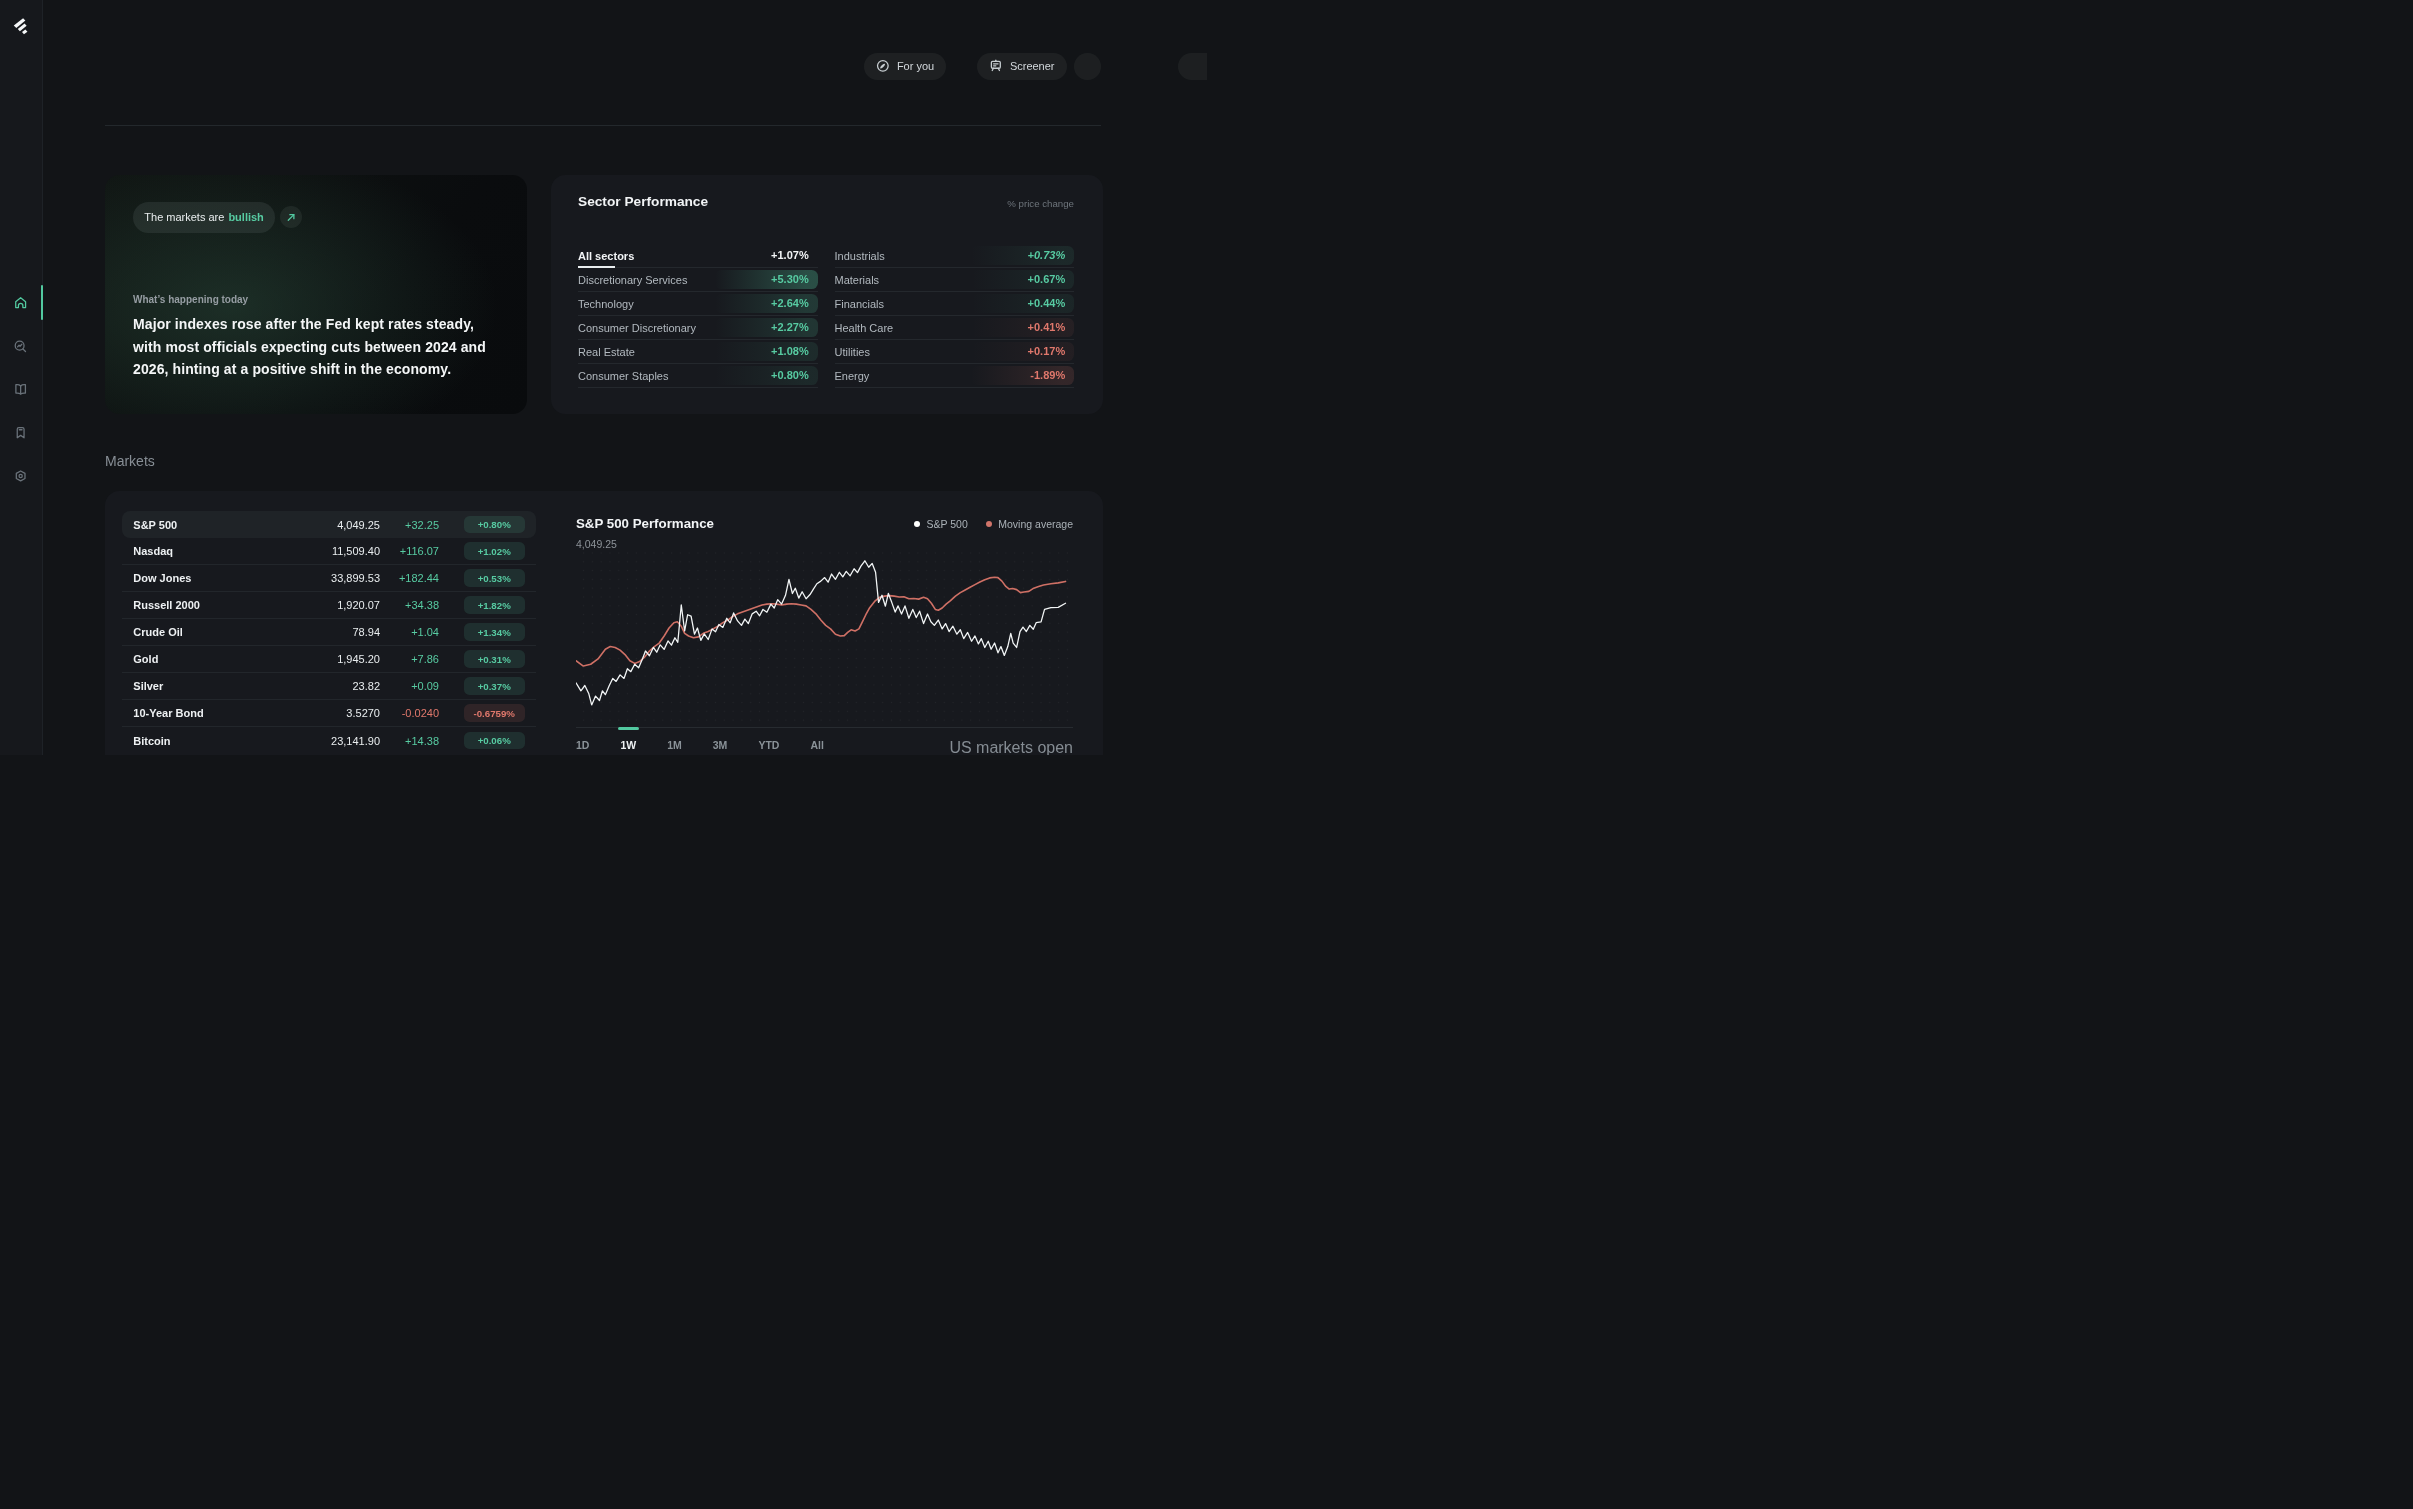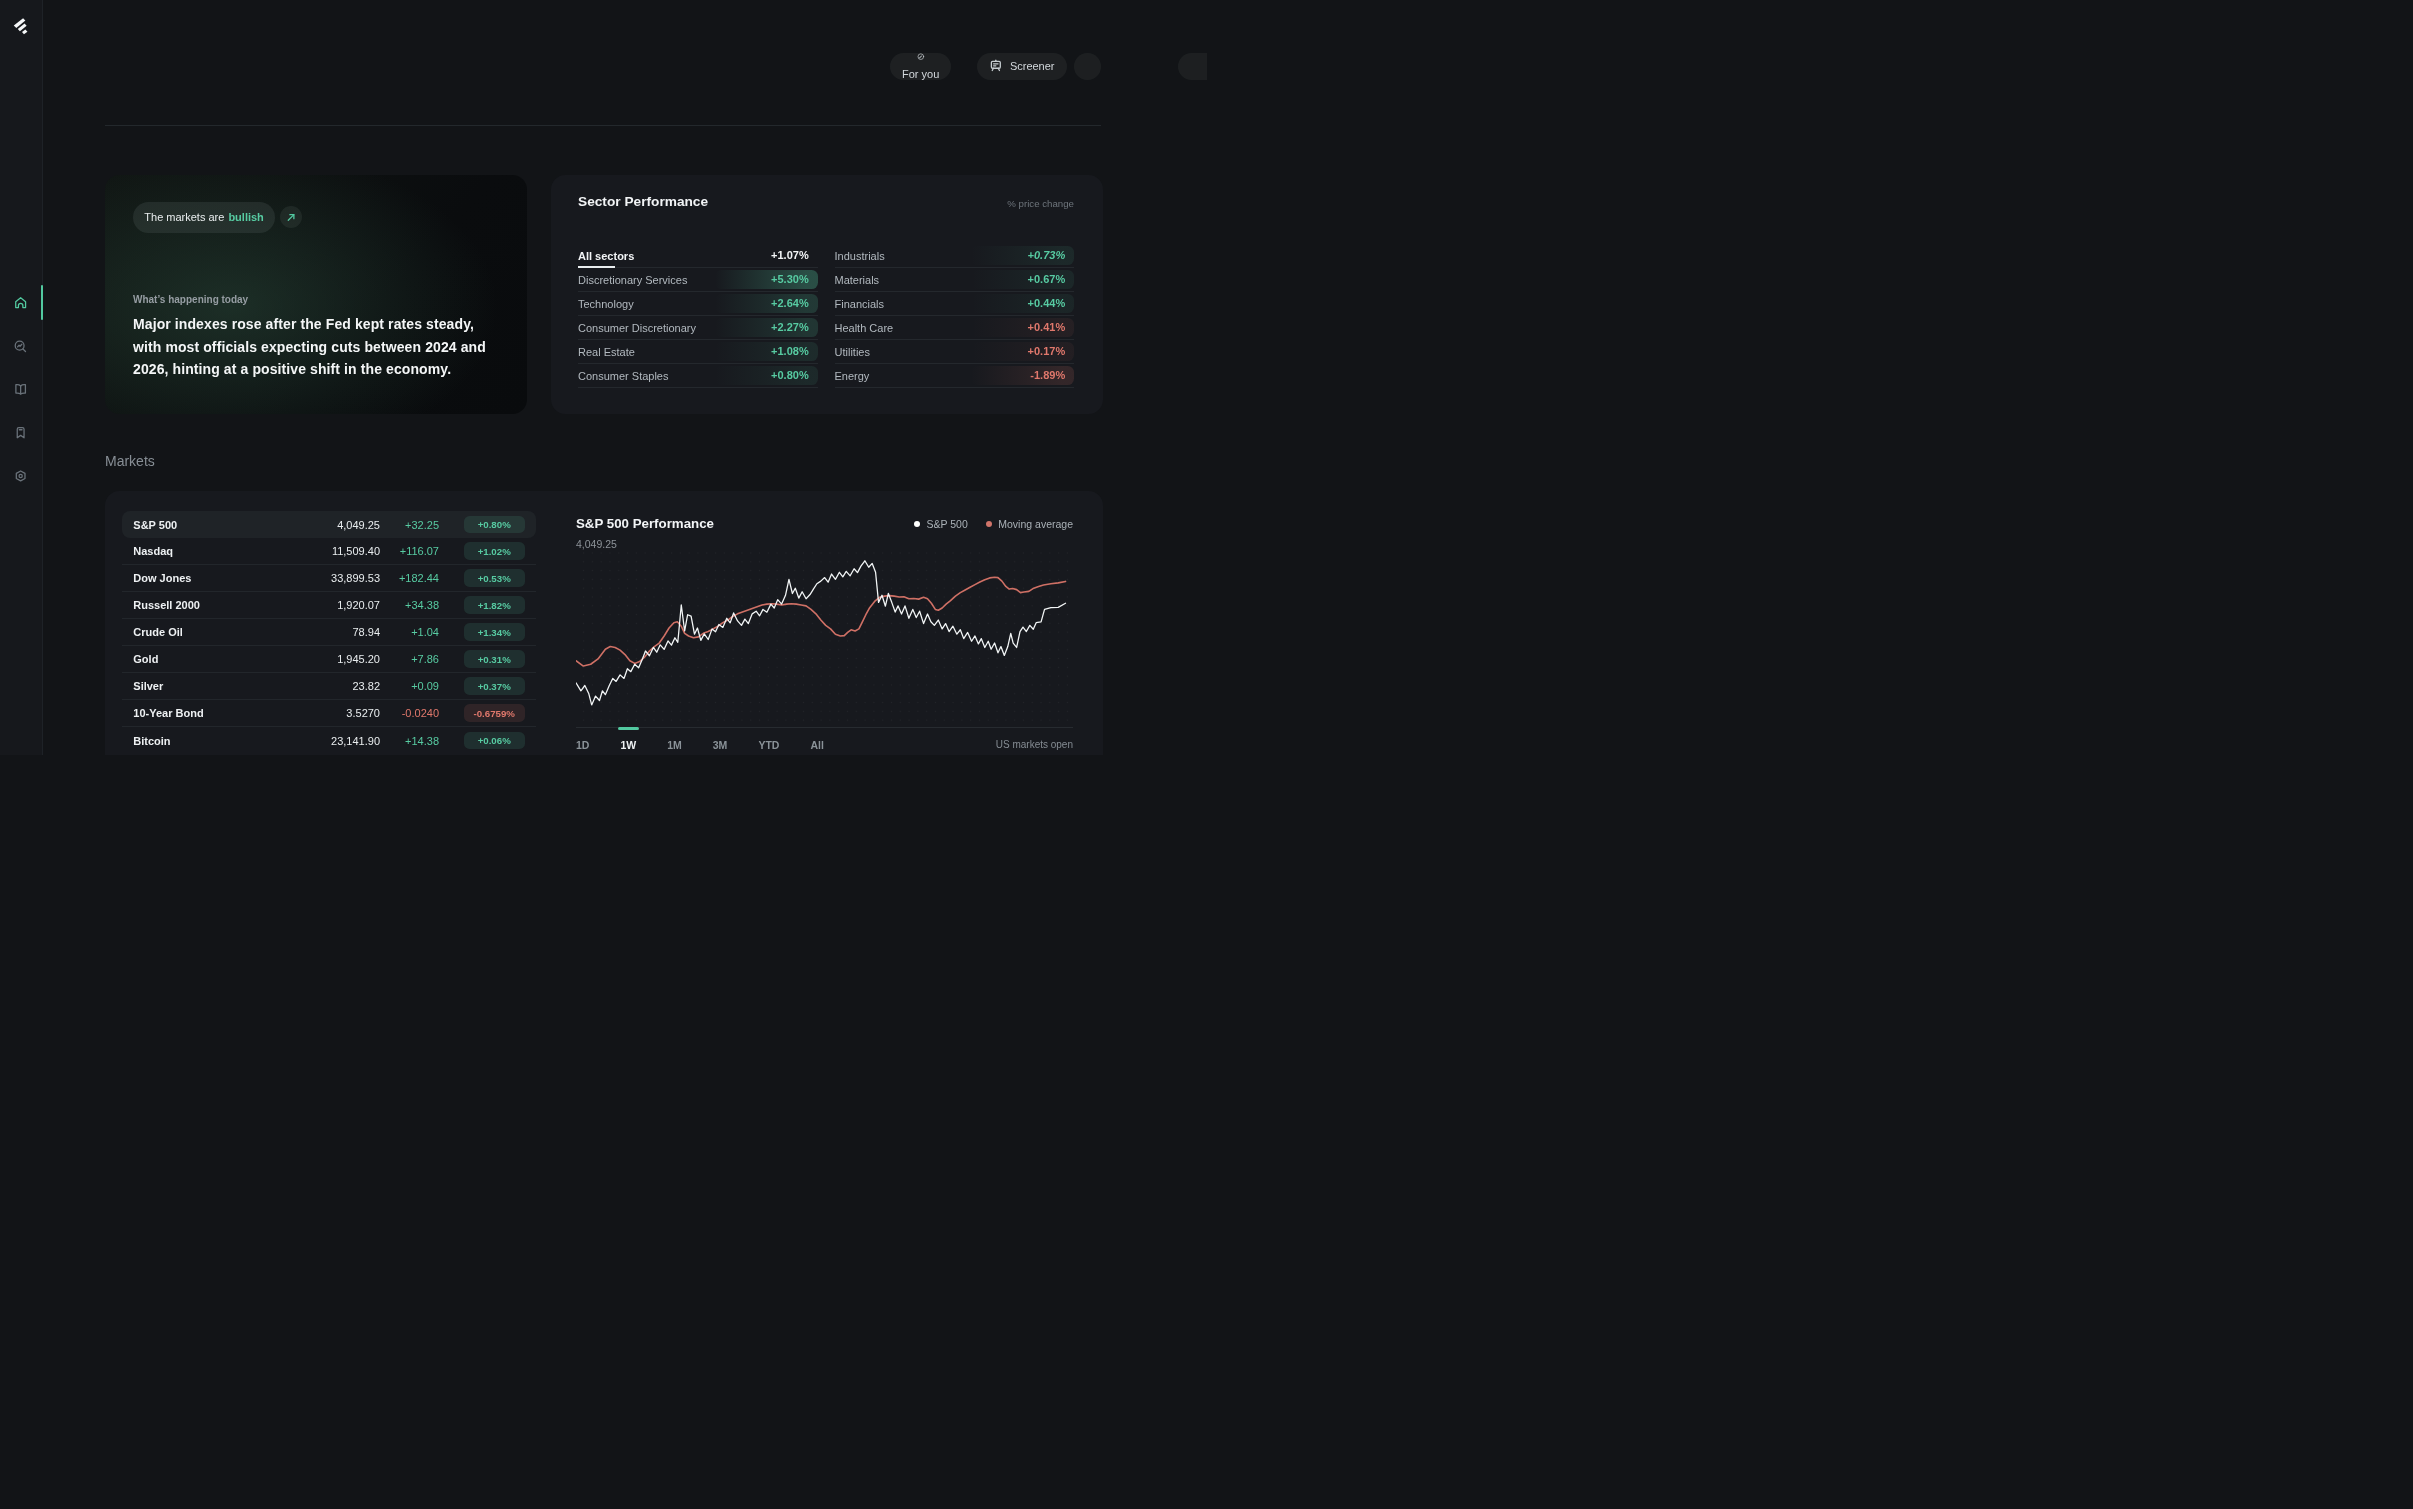--- a/index.html
+++ b/index.html
@@ -69,21 +69,21 @@
   .legend{position:absolute;right:30px;top:27px;display:flex;align-items:center;gap:17.7px;font-size:10.5px;color:#aab1b7;}
   .leg-item{display:flex;align-items:center;gap:6.4px;}
   .leg-dot{width:6.4px;height:6.4px;border-radius:50%;}
   .plot{position:absolute;left:471px;top:60px;width:497px;height:177px;
     background-image:radial-gradient(rgba(255,255,255,0.05) 0.8px, transparent 1px);background-size:8.8px 8.8px;background-position:3.2px 6.4px;}
   .tabsbar{position:absolute;left:471px;top:236px;width:497px;border-top:0.8px solid #272b30;display:flex;align-items:center;}
   .tabs{display:flex;gap:31px;padding-top:7.2px;}
   .tab{position:relative;font-size:10.5px;font-weight:bold;color:#8a9298;padding-top:4px;cursor:pointer;}
   .tab.active{color:#eef1f3;}
   .tab.active::before{content:'';position:absolute;top:-8px;left:-2.4px;right:-2.4px;height:2.4px;border-radius:1.6px;background:#52c9a0;}
-  .mkt-status{position:absolute;right:0;top:11.3px;font-size:10px;color:#858c93;}
+  .mkt-status{position:absolute;right:0;top:11.3px;font-size:16px;color:#858c93;}
   svg.icon{fill:none;stroke-width:1.5;stroke-linecap:round;stroke-linejoin:round;}
 </style>
 </head>
 <body>
 
 <div class="stage">
 
   <aside class="sidebar">
     <svg class="logo" viewBox="0 0 22 24">
       <g fill="#f5f7f8" stroke="none">
@@ -119,21 +119,21 @@
       </div>
       <div class="nav-item">
         <svg class="icon" width="15.3" height="15.3" viewBox="0 0 18 18">
             <path d="M9 2.3 l5.1 2.9 v5.9 L9 14 3.9 11.1 V5.2 Z"></path>
             <circle cx="9" cy="8.2" r="1.9"></circle>
           </svg>
       </div>
     </nav>
   </aside>
 
-  <div class="hdr-btn" style="left:890px;flex-direction:column;">
+  <div class="hdr-btn" style="left:864px;">
     <svg class="icon" width="13.7" height="13.7" viewBox="0 0 16 16">
         <circle cx="8" cy="8" r="6.2"></circle>
         <path d="M5.6 10.4 C6.9 10.1 9.4 7.6 9.8 6.2 8.4 6.6 5.9 9.1 5.6 10.4 Z"></path>
       </svg>
     <span>For you</span>
   </div>
   <div class="hdr-btn" style="left:977px;">
     <svg class="icon" width="13.7" height="13.7" viewBox="0 0 16 16">
         <path d="M8 1.4 v1.4"></path>
         <rect x="2.8" y="2.8" width="10.4" height="8" rx="1.4"></rect>

